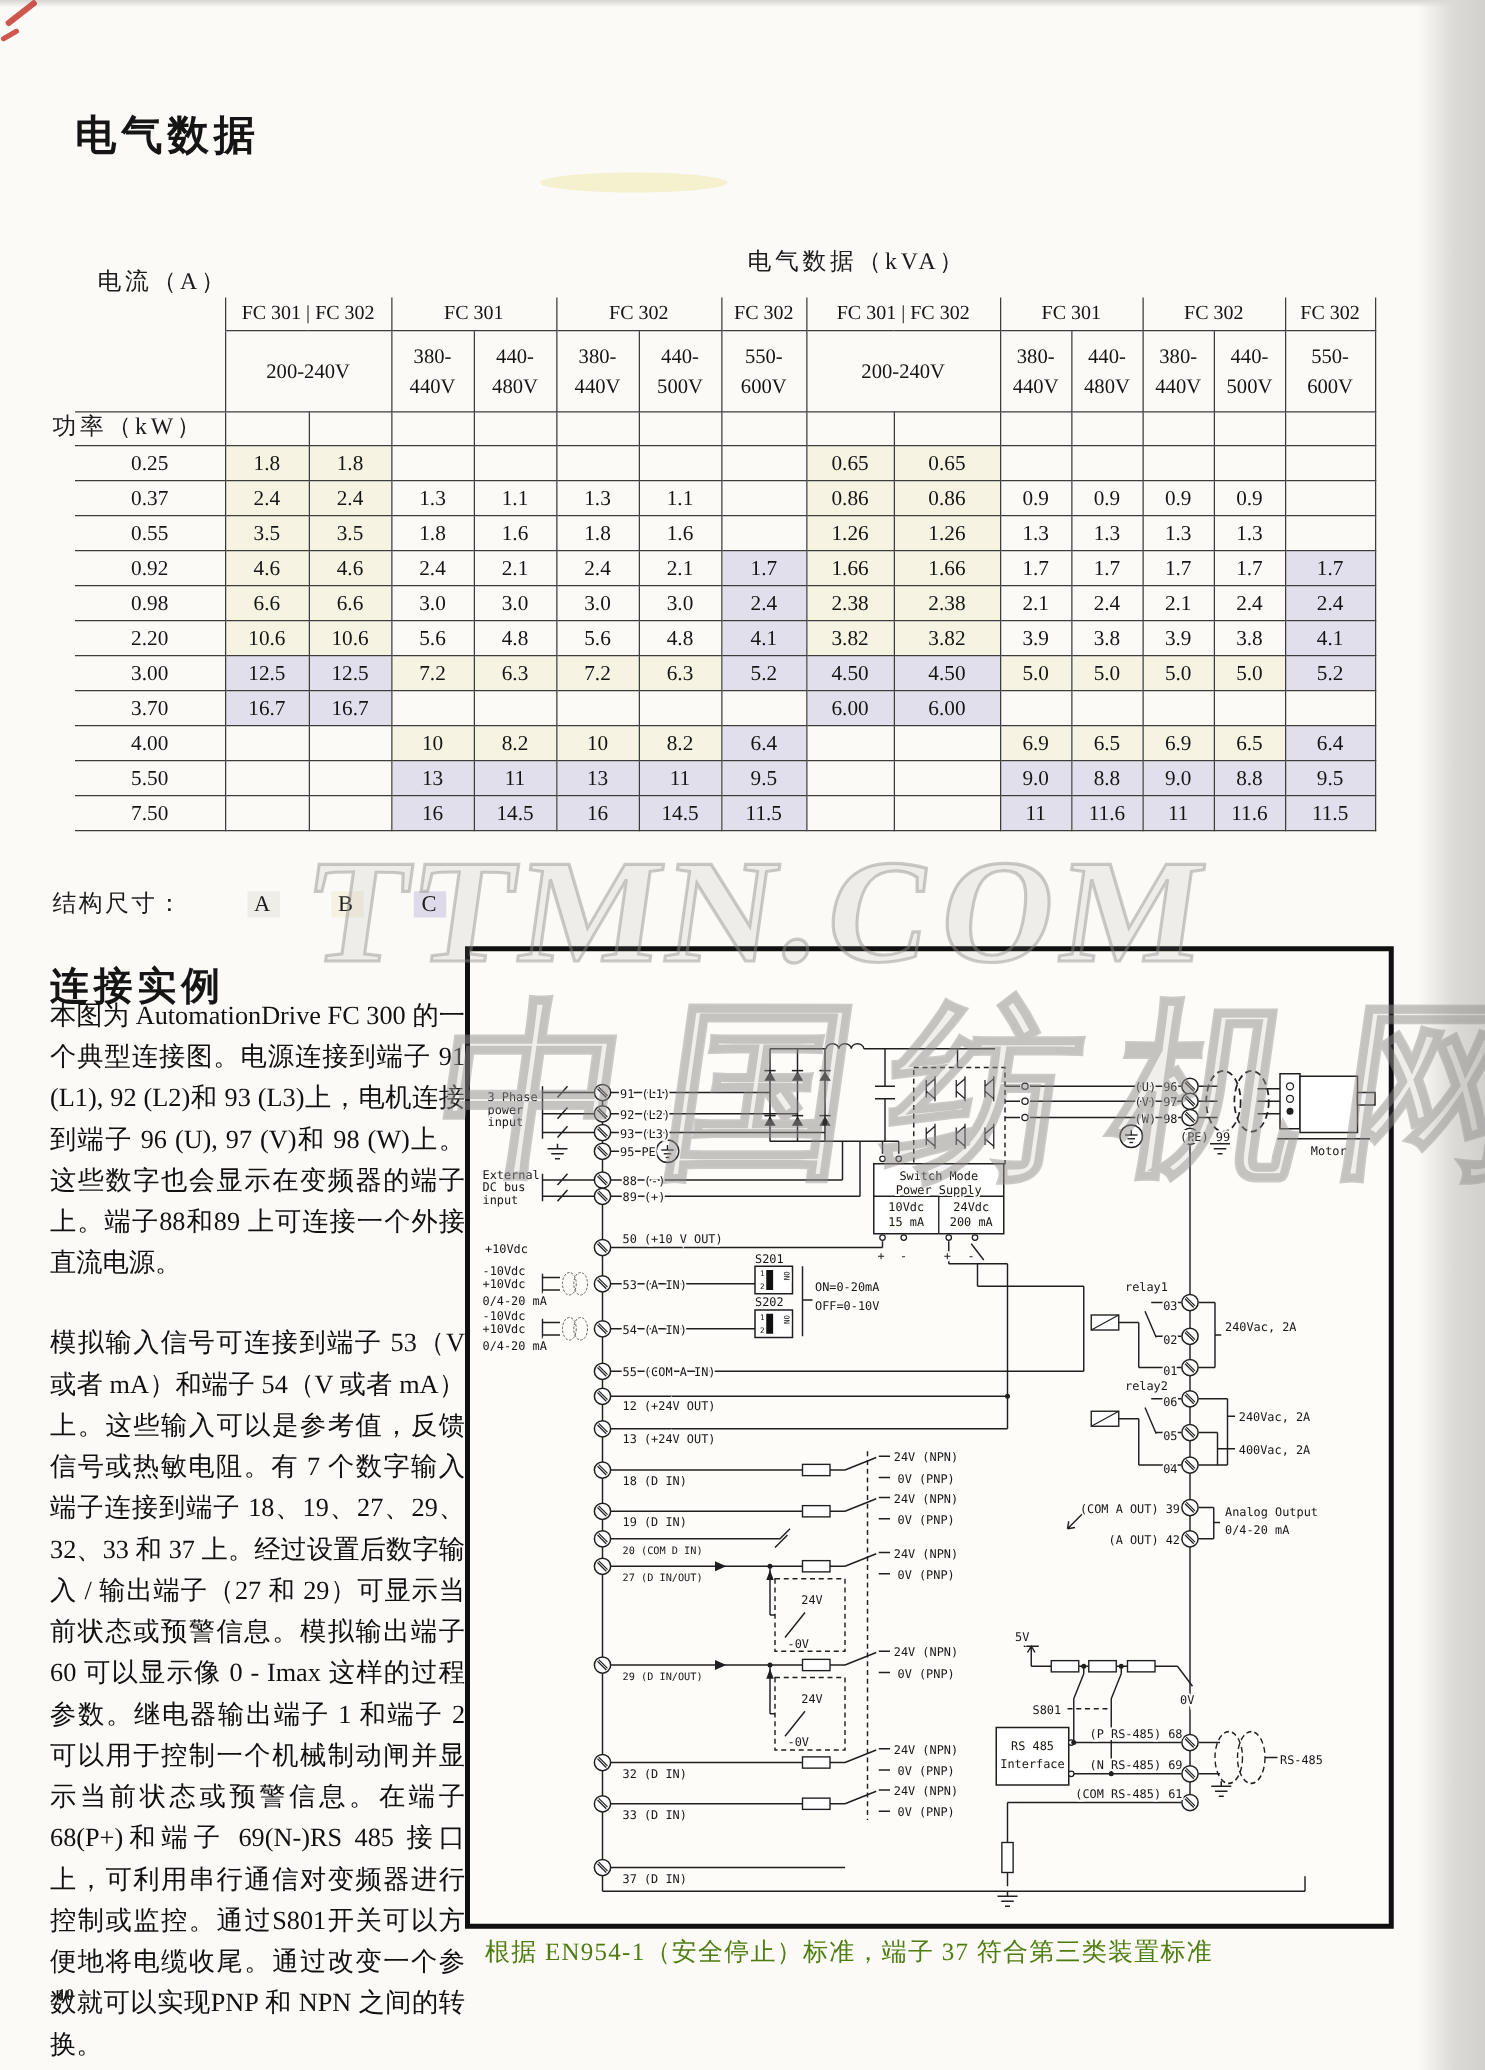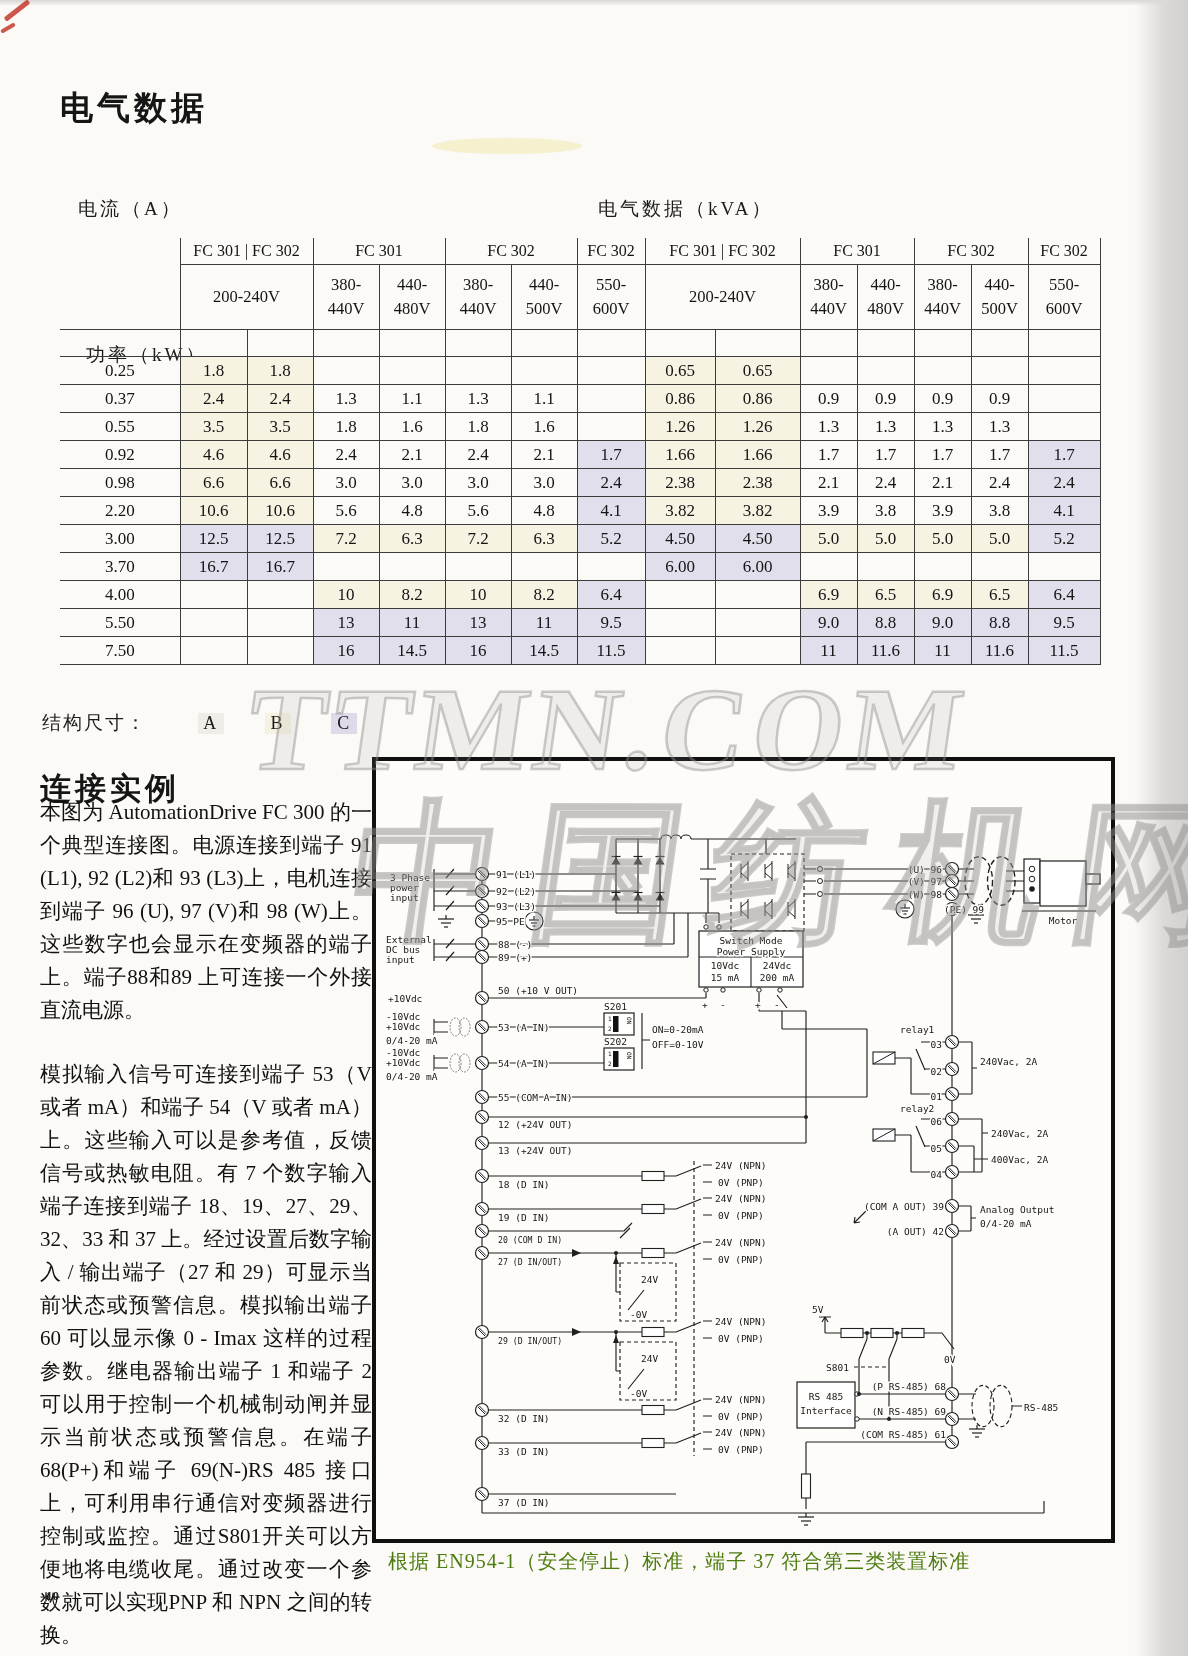--- a/index.html
+++ b/index.html
@@ -49,23 +49,23 @@
 <div id="page">
 
   <div id="top-edge" class="abs"></div>
   <div id="right-edge" class="abs"></div>
   <div class="abs redmark" style="left:2px;top:8px;width:30px;height:5px;transform:rotate(-38deg);"></div>
   <div class="abs redmark" style="left:0px;top:26px;width:16px;height:4px;transform:rotate(-30deg);"></div>
   <div class="abs smudge" style="left:432px;top:138px;width:150px;height:16px;"></div>
 
   <div class="abs h1" style="left:60px;top:86px;font-family:Liberation Mono, monospace;">电气数据</div>
 
-  <div class="abs tbl-label" style="left:78px;top:196px;text-align:right;">电流（A）</div>
+  <div class="abs tbl-label" style="left:78px;top:212px;text-align:right;">电流（A）</div>
   <div class="abs tbl-label" style="left:598px;top:196px;">电气数据（kVA）</div>
-  <div class="abs tbl-label" style="left:42px;top:342px;margin-left:44px;">功率（kW）</div>
+  <div class="abs tbl-label" style="left:42px;top:328px;">功率（kW）</div>
 
   <div class="abs" style="left:60px;top:238px;">
     <table id="etable">
       <colgroup>
         <col style="width:120px">
         <col style="width:67px">
           <col style="width:66px">
           <col style="width:66px">
           <col style="width:66px">
           <col style="width:66px">

